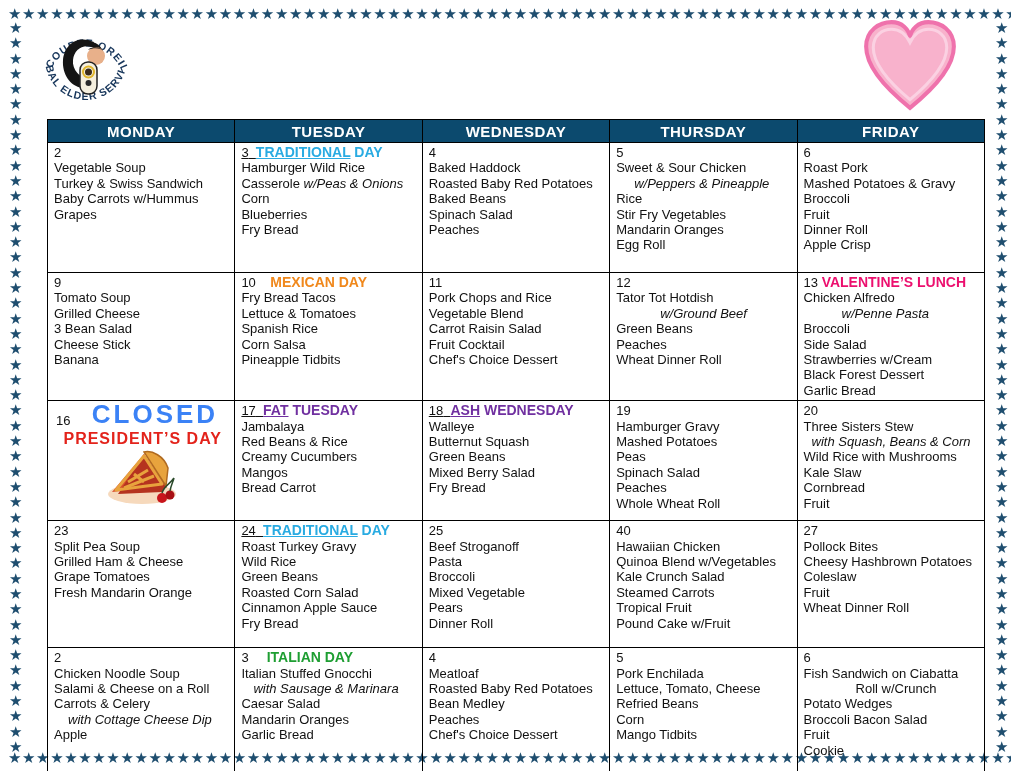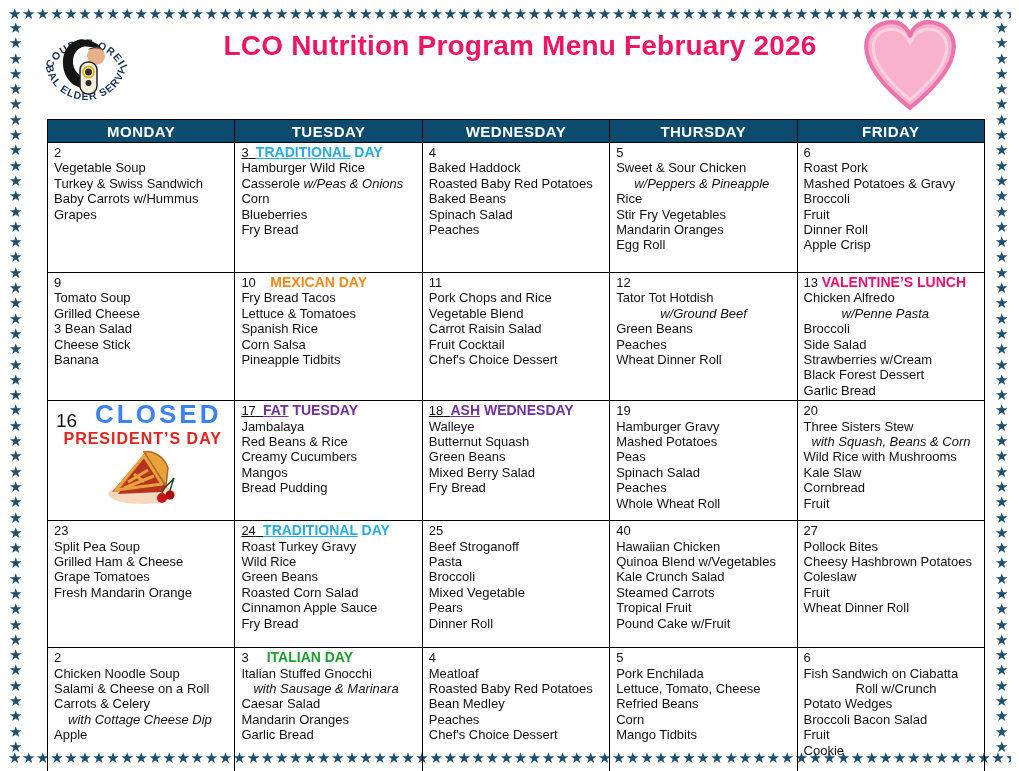--- a/index.html
+++ b/index.html
@@ -41,21 +41,21 @@
   .cell-head .c-purple,.cell-head .c-green{font-size:14px;}
   .c-cyan{color:#29ABE2;font-weight:bold;text-align:center;}
   .c-orange{color:#F0881C;font-weight:bold;}
   .c-magenta{color:#EC0F6E;font-weight:bold;}
   .c-purple{color:#7030A0;font-weight:bold;}
   .c-green{color:#1E9E32;font-weight:bold;}
   .c-num{color:#111;font-weight:normal;}
   .u{text-decoration:underline;}
   .it{font-style:italic;}
   .closed-row{display:flex;align-items:flex-start;margin-top:4px;}
-  .closed-date{font-size:19px;margin:6px 8px 0 2px;}
+  .closed-date{font-size:13px;margin:6px 8px 0 2px;}
   .closed-word{flex:1;text-align:center;font-size:26px;font-weight:bold;
         color:#3b82f6;letter-spacing:3px;}
   .closed-sub{text-align:center;font-size:16px;font-weight:bold;color:#E3231B;
         letter-spacing:1px;margin-top:2px;}
   .closed-img{text-align:center;margin-top:2px;}
 </style>
 </head>
 <body>
 
 <div class="page">
@@ -81,21 +81,20 @@
       <path d="M56,22 C66,24 70,34 66,42 L60,40 C62,33 60,28 54,26 Z" fill="#151515"></path>
       <circle cx="60" cy="36" r="9" fill="#E8B08A"></circle>
       <path d="M52,30 C55,26 65,26 68,32 C66,28 58,27 52,30 Z" fill="#151515"></path>
       <rect x="44" y="42" width="17" height="32" rx="8" fill="#F5EFDE" stroke="#222" stroke-width="1.5"></rect>
       <circle cx="52.5" cy="52" r="5.5" fill="none" stroke="#E0B52C" stroke-width="2"></circle>
       <circle cx="52.5" cy="52" r="3.5" fill="#3A2A1A"></circle>
       <circle cx="52.5" cy="63" r="3" fill="#2A2A2A"></circle>
     </g>
   </svg>
 
-  <div class="page-title">LCO Nutrition Program Menu February 2026</div>
 
 
   <svg class="heart" viewBox="0 0 100 94">
     <path d="M50 88 C20 64 7 45 7 28 C7 12 20 4 32 4 C42 4 49 11 50 19 C51 11 58 4 68 4 C80 4 93 12 93 28 C93 45 80 64 50 88 Z" fill="#F8B2CC" stroke="#EF72AC" stroke-width="4"></path>
     <path d="M50 80 C25 59 14 43 14 29 C14 17 23 11 32 11 C40 11 46 16 50 24 C54 16 60 11 68 11 C77 11 86 17 86 29 C86 43 75 59 50 80 Z" fill="#F8B2CC" stroke="#FBD1E2" stroke-width="3"></path>
   </svg>
 
   <table class="cal">
     <thead>
         <tr>
@@ -214,21 +213,21 @@
       <path d="M58,45 C60,38 66,36 70,30 M66,43 C67,37 69,34 70,30" stroke="#2A4A2A" stroke-width="1.5" fill="none"></path>
     </svg>
   </div>
           </td>
           <td>
             <div class="cell-head"><span class="c-num u">17</span><span class="u">  </span><span class="c-purple u">FAT</span><span class="c-purple"> TUESDAY</span></div>
             <div class="cell-line">Jambalaya</div>
             <div class="cell-line">Red Beans &amp; Rice</div>
             <div class="cell-line">Creamy Cucumbers</div>
             <div class="cell-line">Mangos</div>
-            <div class="cell-line">Bread Pudding</div>
+            <div class="cell-line">Bread Carrot</div>
           </td>
           <td>
             <div class="cell-head"><span class="c-num u">18</span><span class="u">  </span><span class="c-purple u">ASH</span><span class="c-purple"> WEDNESDAY</span></div>
             <div class="cell-line">Walleye</div>
             <div class="cell-line">Butternut Squash</div>
             <div class="cell-line">Green Beans</div>
             <div class="cell-line">Mixed Berry Salad</div>
             <div class="cell-line">Fry Bread</div>
           </td>
           <td>

